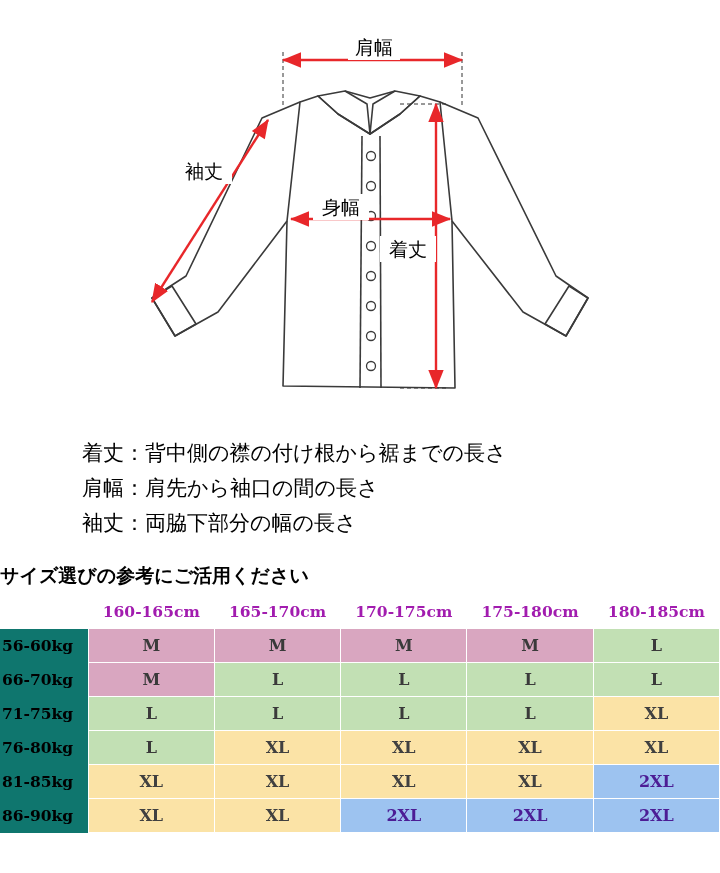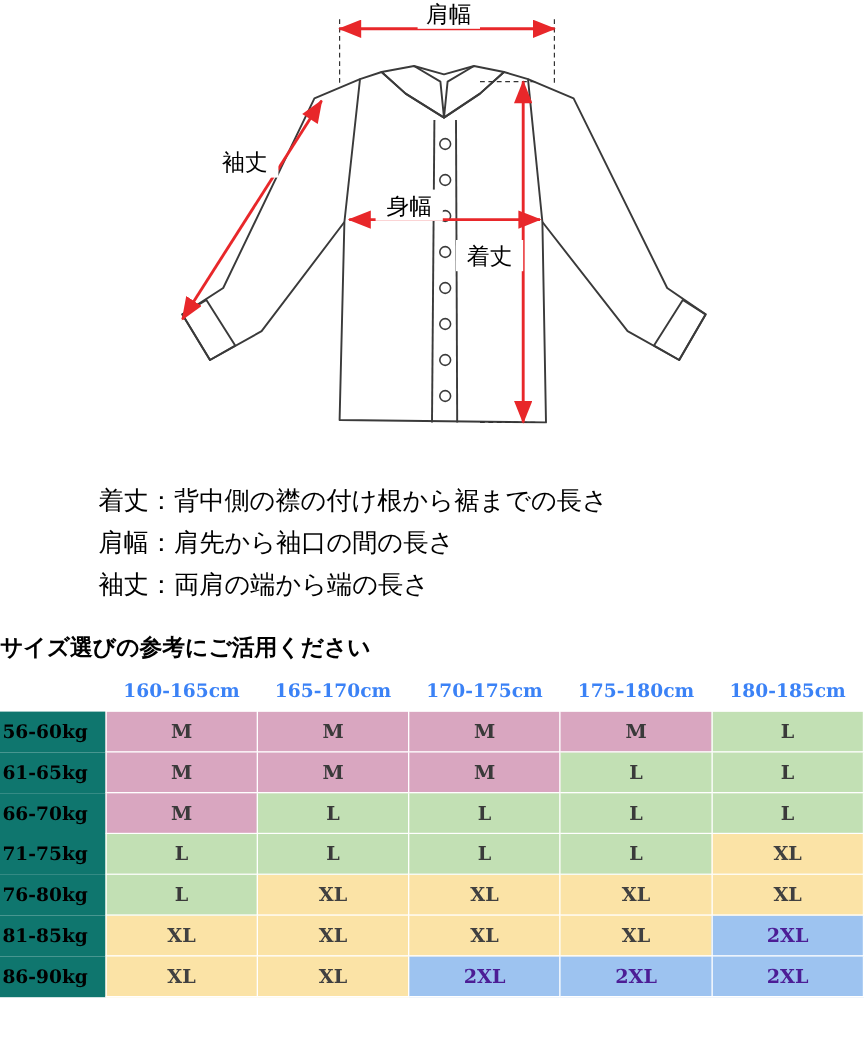--- a/index.html
+++ b/index.html
@@ -14,20 +14,21 @@
     color: #000000;
     position: relative;
     overflow: hidden;
   }
 
   
   .diagram-wrap {
     position: relative;
     width: 714px;
     height: 390px;
+    margin-top: 36px;
   }
   .diagram-wrap svg {
     display: block;
   }
 
   
   .desc-list {
     margin: 10px 16px 0 82px;
     padding: 0;
     list-style: none;
@@ -58,21 +59,21 @@
     text-align: center;
     font-family: "DejaVu Serif", serif;
     font-weight: bold;
     font-size: 16px;
     height: 33px;
     padding: 0;
   }
   table.size-table thead th {
     border: none;
     background: #ffffff;
-    color: #3b82f6;
+    color: #a21caf;
     font-size: 15.5px;
   }
   table.size-table th.row-head {
     background: #0f766e;
     color: #000;
     border: none;
     text-align: left;
     padding-left: 2px;
     font-size: 15.5px;
     width: 88px;
@@ -166,21 +167,21 @@
 
       <rect x="380" y="200" width="56" height="26" fill="#ffffff"></rect>
       <text x="408" y="220" text-anchor="middle" font-family="'DejaVu Sans', sans-serif" font-size="19" fill="#000000">着丈</text>
     </g>
   </svg>
 </div>
 
 <ul class="desc-list">
   <li>着丈：背中側の襟の付け根から裾までの長さ</li>
   <li>肩幅：肩先から袖口の間の長さ</li>
-  <li>袖丈：両肩の端から端の長さ</li>
+  <li>袖丈：両脇下部分の幅の長さ</li>
 </ul>
 
 <div class="table-title">サイズ選びの参考にご活用ください</div>
 
 <table class="size-table">
   <colgroup>
     <col style="width:88px">
     <col style="width:126px">
     <col style="width:126px">
     <col style="width:126px">
@@ -200,28 +201,20 @@
   <tbody>
     <tr>
       <th class="row-head">56-60kg</th>
       <td class="cell-M">M</td>
       <td class="cell-M">M</td>
       <td class="cell-M">M</td>
       <td class="cell-M">M</td>
       <td class="cell-L">L</td>
     </tr>
     <tr>
-      <th class="row-head">61-65kg</th>
-      <td class="cell-M">M</td>
-      <td class="cell-M">M</td>
-      <td class="cell-M">M</td>
-      <td class="cell-L">L</td>
-      <td class="cell-L">L</td>
-    </tr>
-    <tr>
       <th class="row-head">66-70kg</th>
       <td class="cell-M">M</td>
       <td class="cell-L">L</td>
       <td class="cell-L">L</td>
       <td class="cell-L">L</td>
       <td class="cell-L">L</td>
     </tr>
     <tr>
       <th class="row-head">71-75kg</th>
       <td class="cell-L">L</td>

